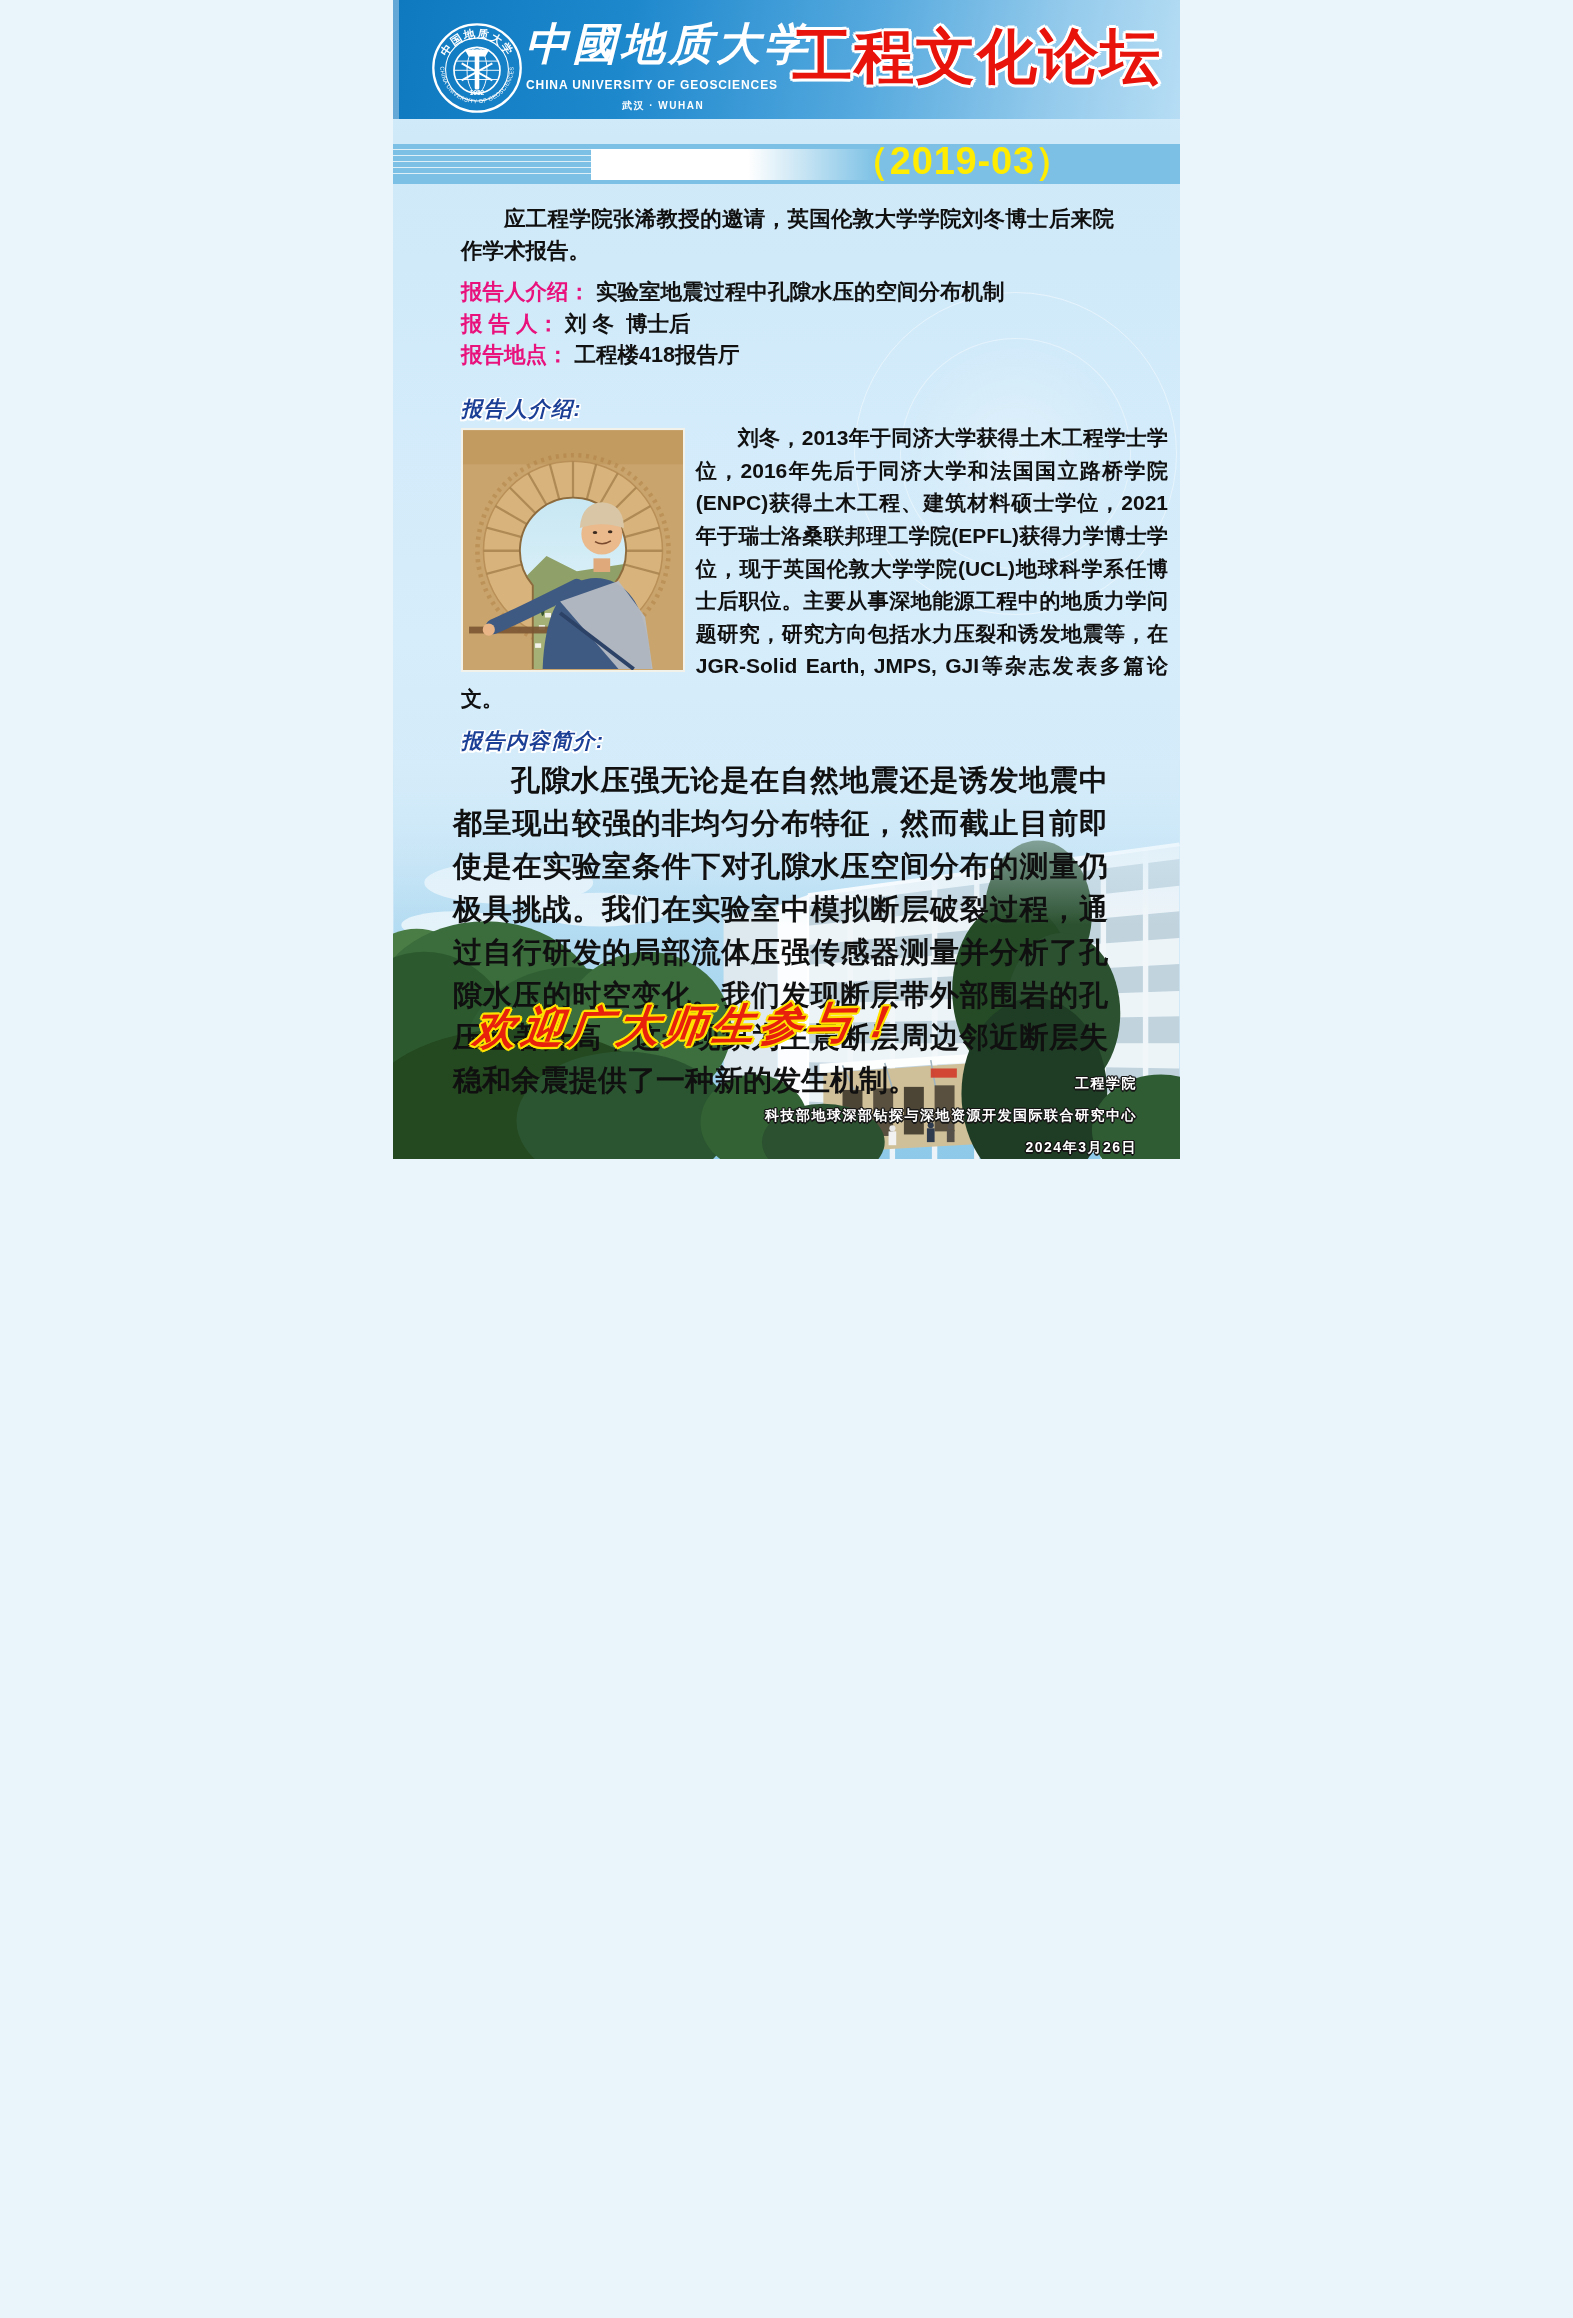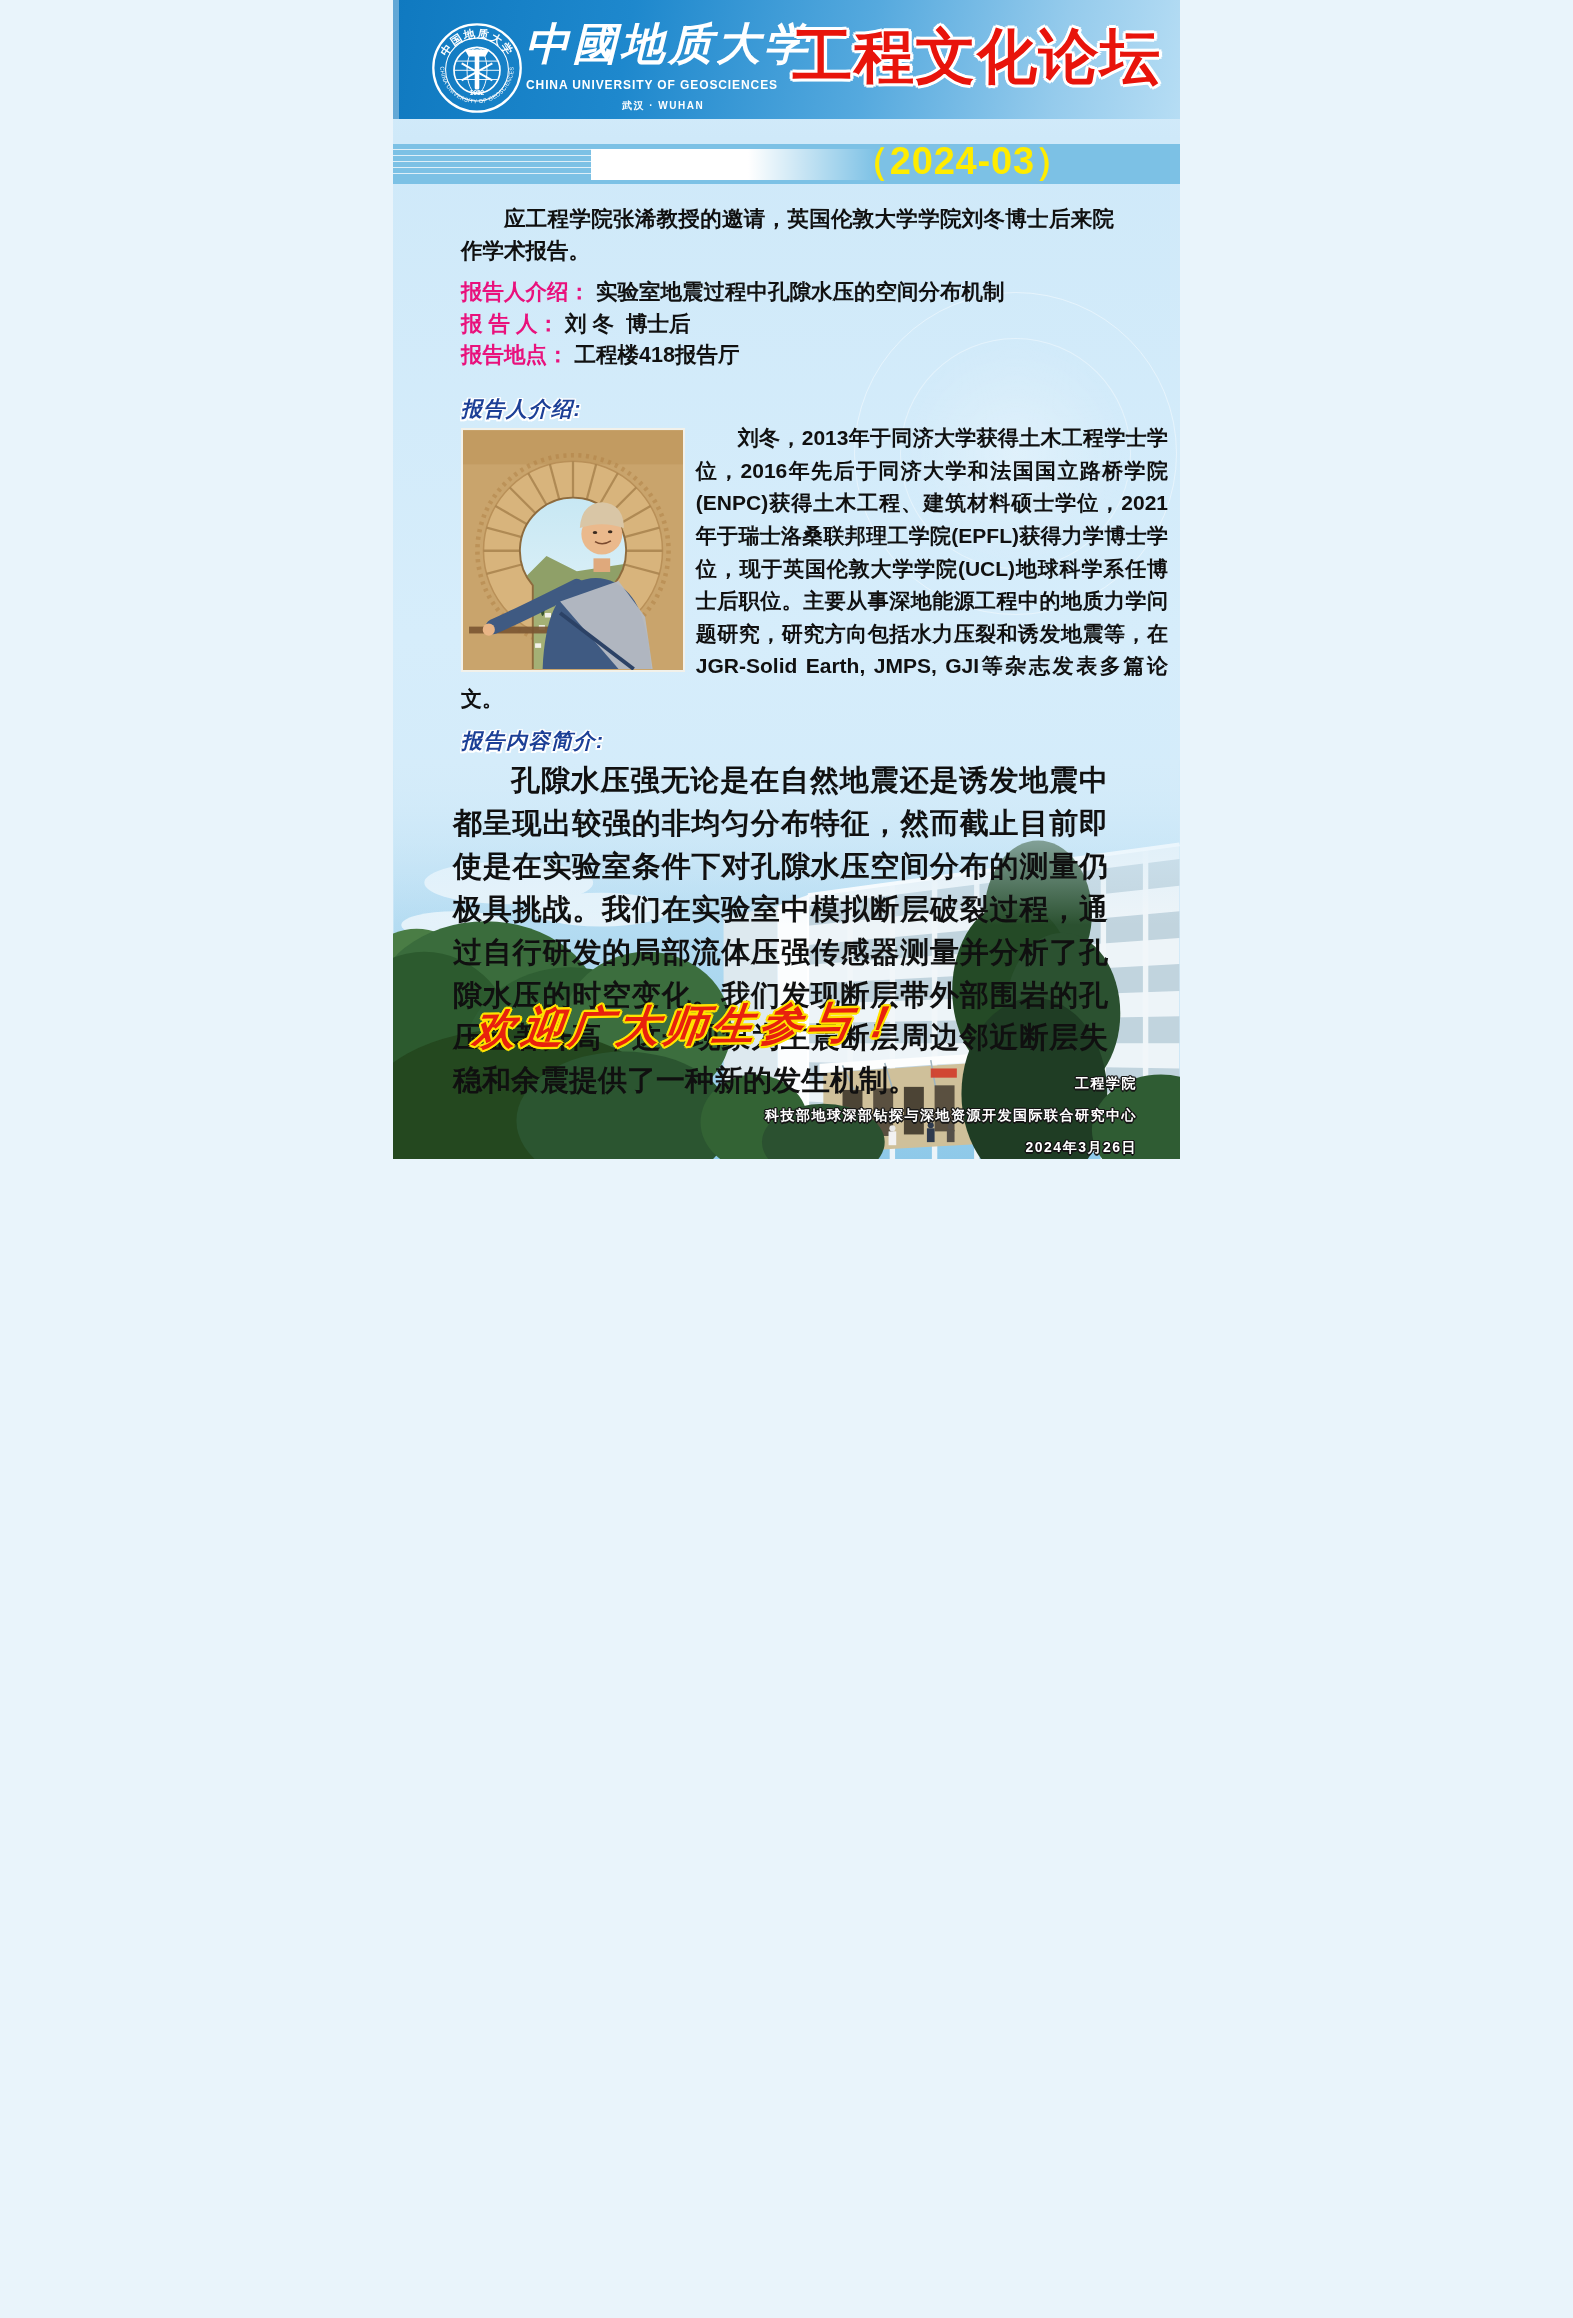--- a/index.html
+++ b/index.html
@@ -200,21 +200,21 @@
       <span class="line"></span>
       <span class="city-text">武汉 · WUHAN</span>
       <span class="line"></span>
     </div>
     <div class="forum-title">工程文化论坛</div>
   </div>
 
   <div class="band">
     <div class="band-lines"></div>
     <div class="band-box"></div>
-    <div class="issue">（2024-03）</div>
+    <div class="issue">（2019-03）</div>
   </div>
 
   <div class="intro">应工程学院张浠教授的邀请，英国伦敦大学学院刘冬博士后来院作学术报告。</div>
 
   <div class="details">
     <div class="detail-row">
       <span class="dlabel">报告人介绍：</span>
       <span class="dvalue">实验室地震过程中孔隙水压的空间分布机制</span>
     </div>
     <div class="detail-row">

